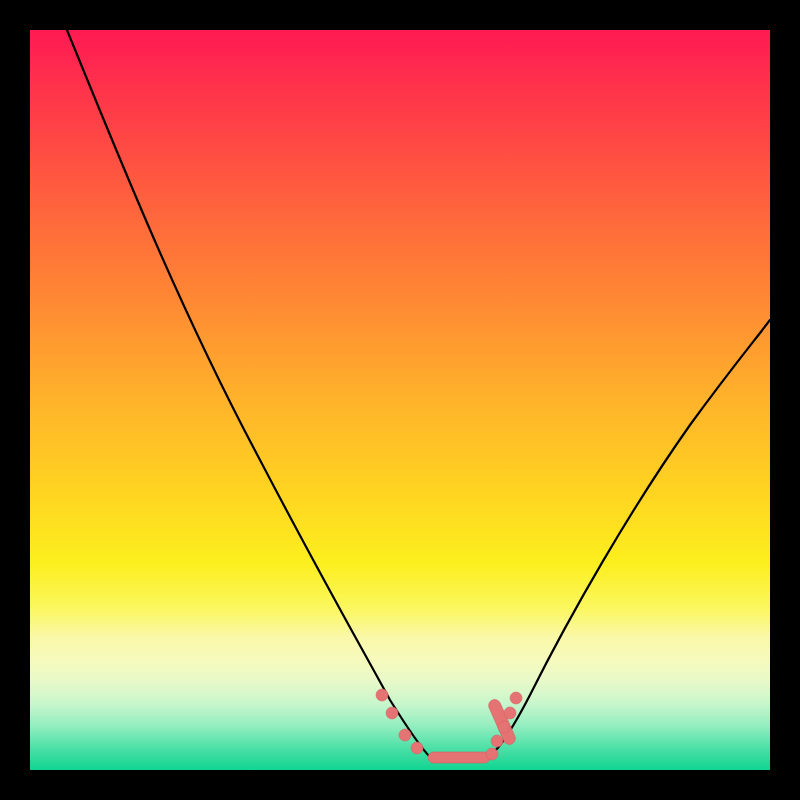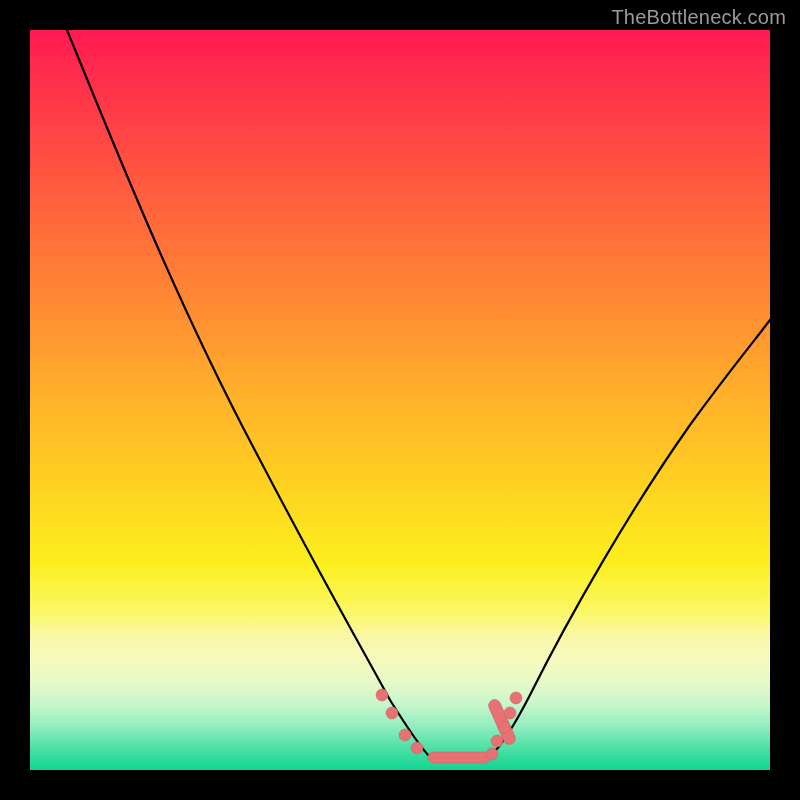--- a/index.html
+++ b/index.html
@@ -73,21 +73,20 @@
   .marker-cap {
     fill: #e57373;
     stroke: #d46363;
     stroke-width: 0.6;
   }
 </style>
 </head>
 <body>
 
 <div class="frame">
-  <div class="watermark">TheBottleneck.com</div>
 
   <div class="plot-area">
     <svg class="curves" viewBox="0 0 740 740" preserveAspectRatio="none">
 
       <path class="curve" d="M 37 0
                C 90 130, 150 280, 230 430
                C 290 545, 330 615, 360 670
                C 380 702, 393 720, 400 727"></path>
 
       <path class="curve" d="M 400 727

